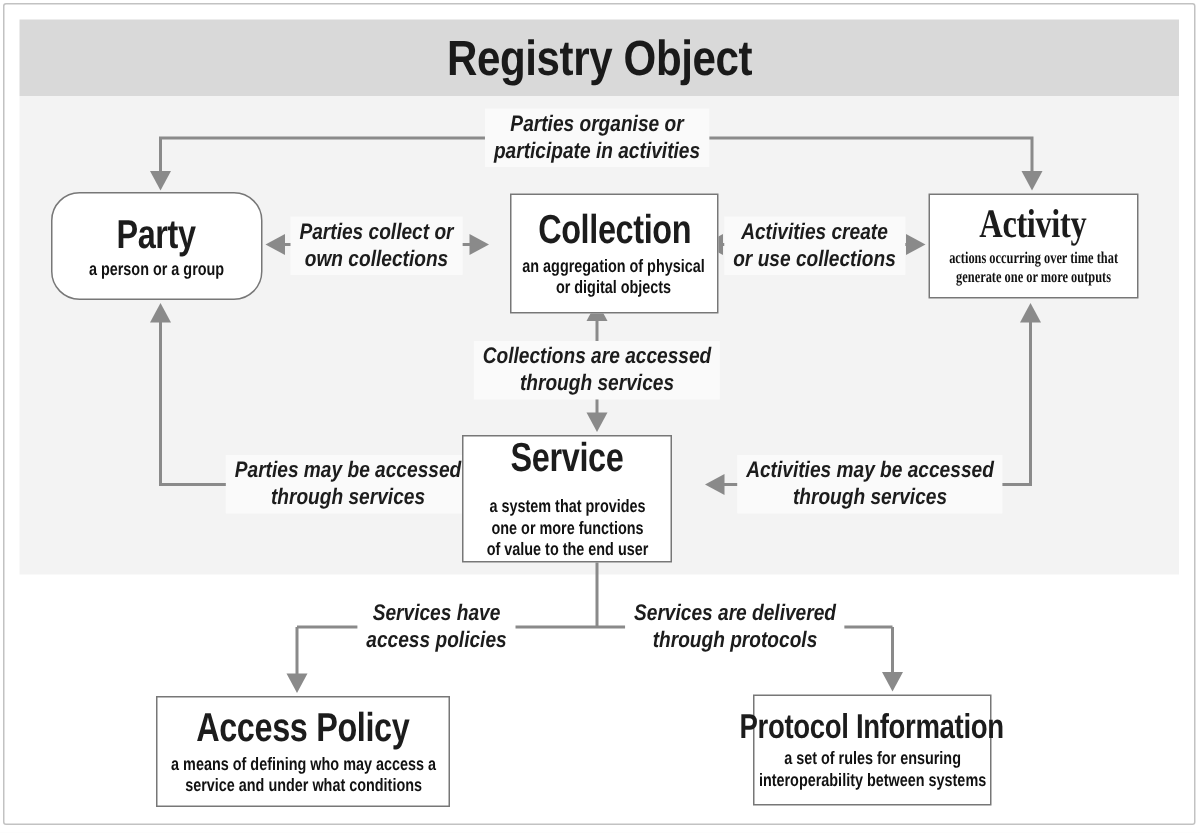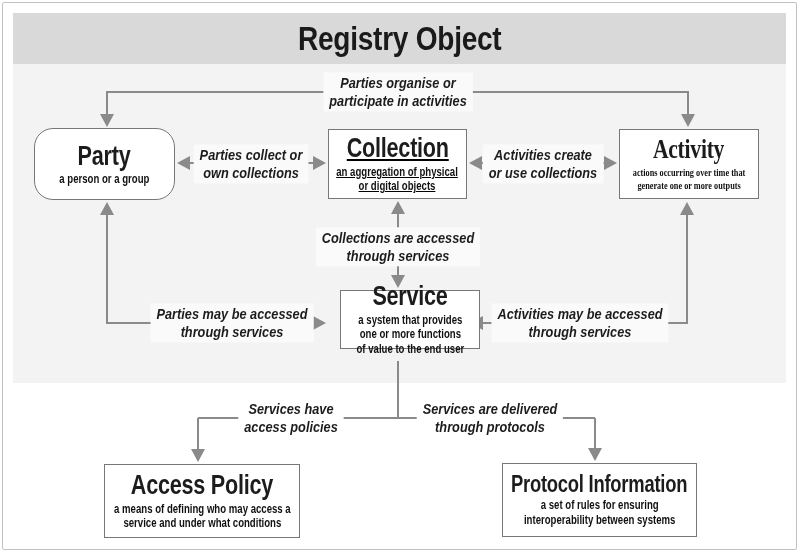--- a/index.html
+++ b/index.html
@@ -109,43 +109,43 @@
   <div class="rel-label on-white" style="left:291px;top:418px;">Services have
 access policies</div>
   <div class="rel-label on-white" style="left:490px;top:418px;">Services are delivered
 through protocols</div>
 
   <div class="node" style="left:34px;top:128px;width:141px;height:72px;border-radius:19px;">
     <div class="node-title">Party</div>
     <div class="node-desc">a person or a group</div>
   </div>
 
-  <div class="node" style="left:328px;top:129px;width:139px;height:70px;text-decoration:underline;">
+  <div class="node" style="left:340px;top:129px;width:139px;height:80px;">
     <div class="node-title">Collection</div>
     <div class="node-desc">an aggregation of physical
 or digital objects</div>
   </div>
 
   <div class="node" style="left:619px;top:129px;width:140px;height:70px;font-family:Liberation Serif, serif;">
     <div class="node-title">Activity</div>
     <div class="node-desc xtight">actions occurring over time that
 generate one or more outputs</div>
   </div>
 
-  <div class="node" style="left:340px;top:290px;width:140px;height:59px;">
+  <div class="node" style="left:308px;top:290px;width:140px;height:85px;justify-content:space-between;">
     <div class="node-title">Service</div>
     <div class="node-desc">a system that provides
 one or more functions
 of value to the end user</div>
   </div>
 
   <div class="node" style="left:104px;top:464px;width:196px;height:74px;">
     <div class="node-title">Access Policy</div>
     <div class="node-desc">a means of defining who may access a
 service and under what conditions</div>
   </div>
 
-  <div class="node" style="left:502px;top:463px;width:195px;height:74px;">
+  <div class="node" style="left:502px;top:463px;width:159px;height:74px;">
     <div class="node-title tight">Protocol Information</div>
     <div class="node-desc">a set of rules for ensuring
 interoperability between systems</div>
   </div>
 </div>
 
 </body></html>

